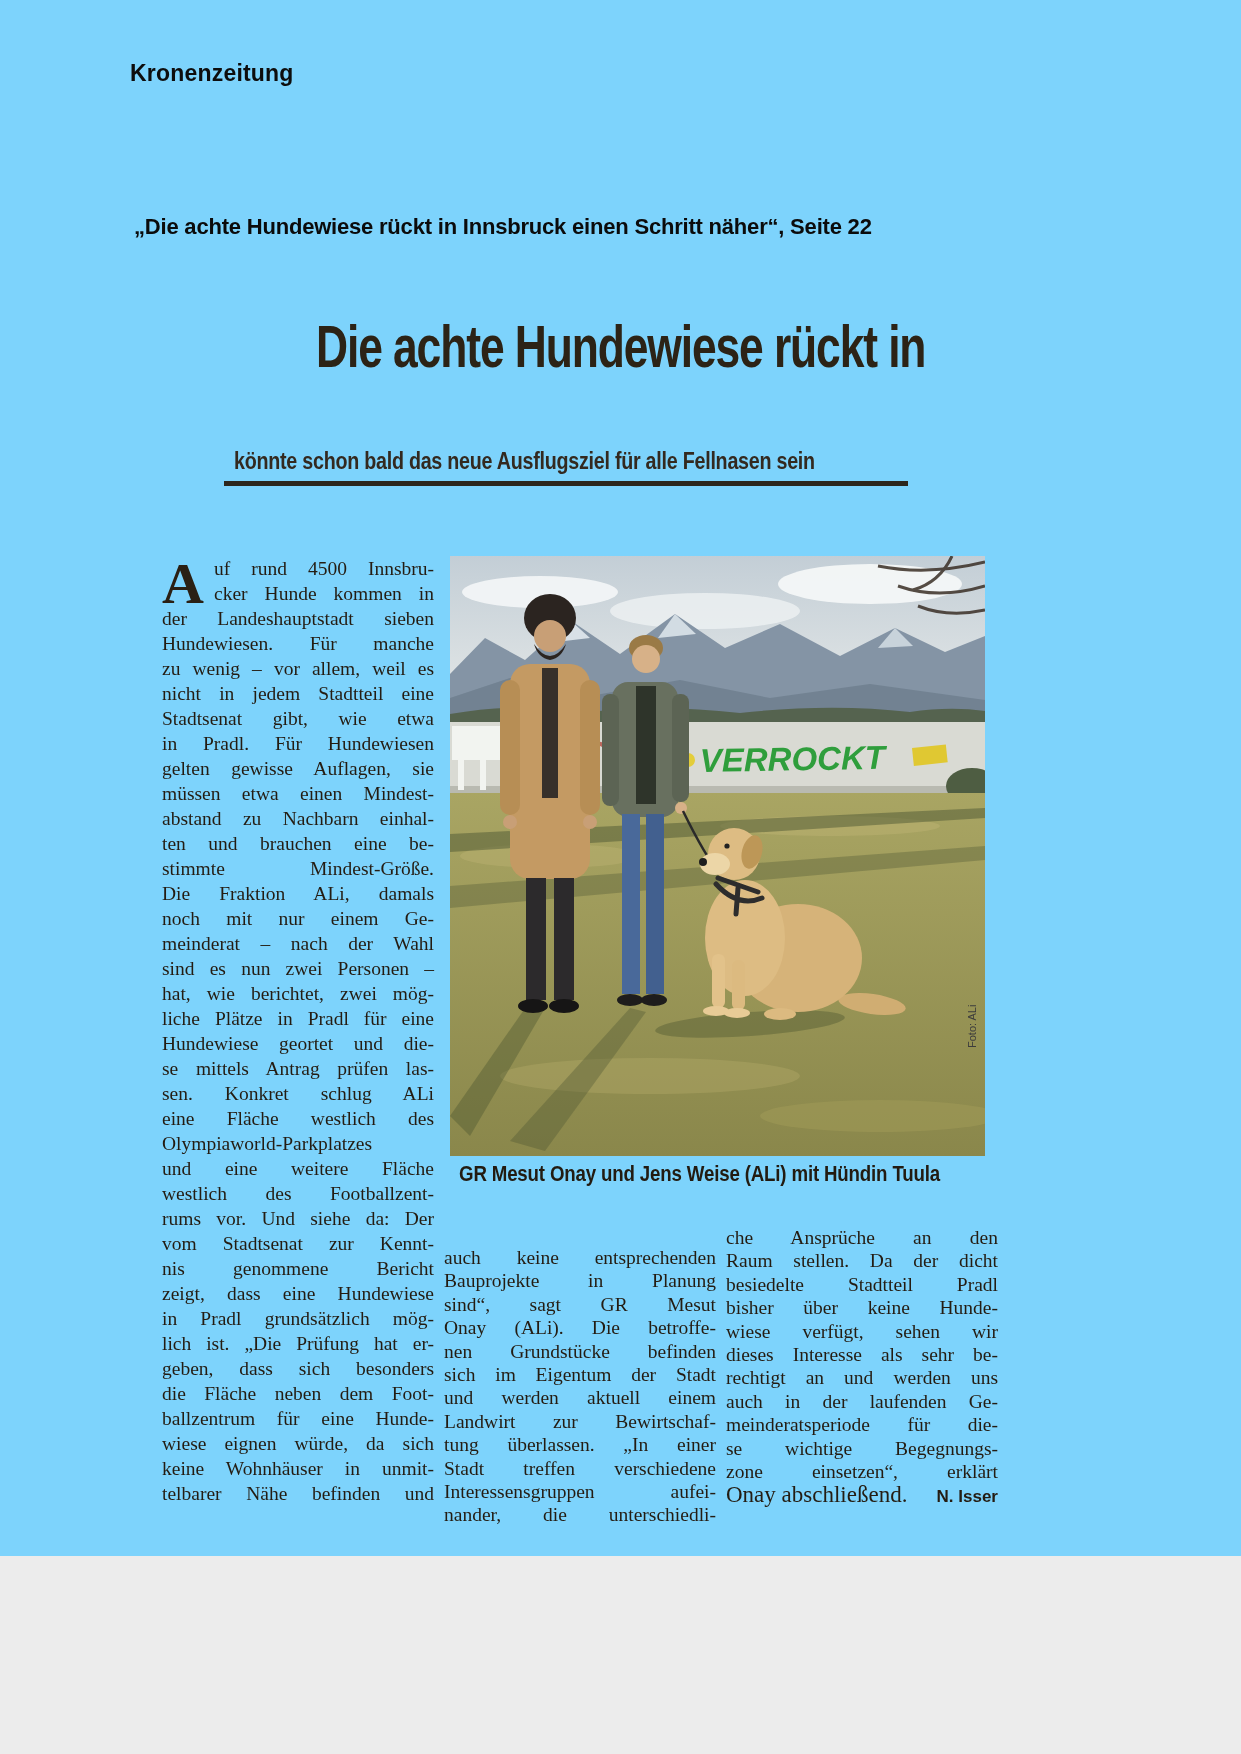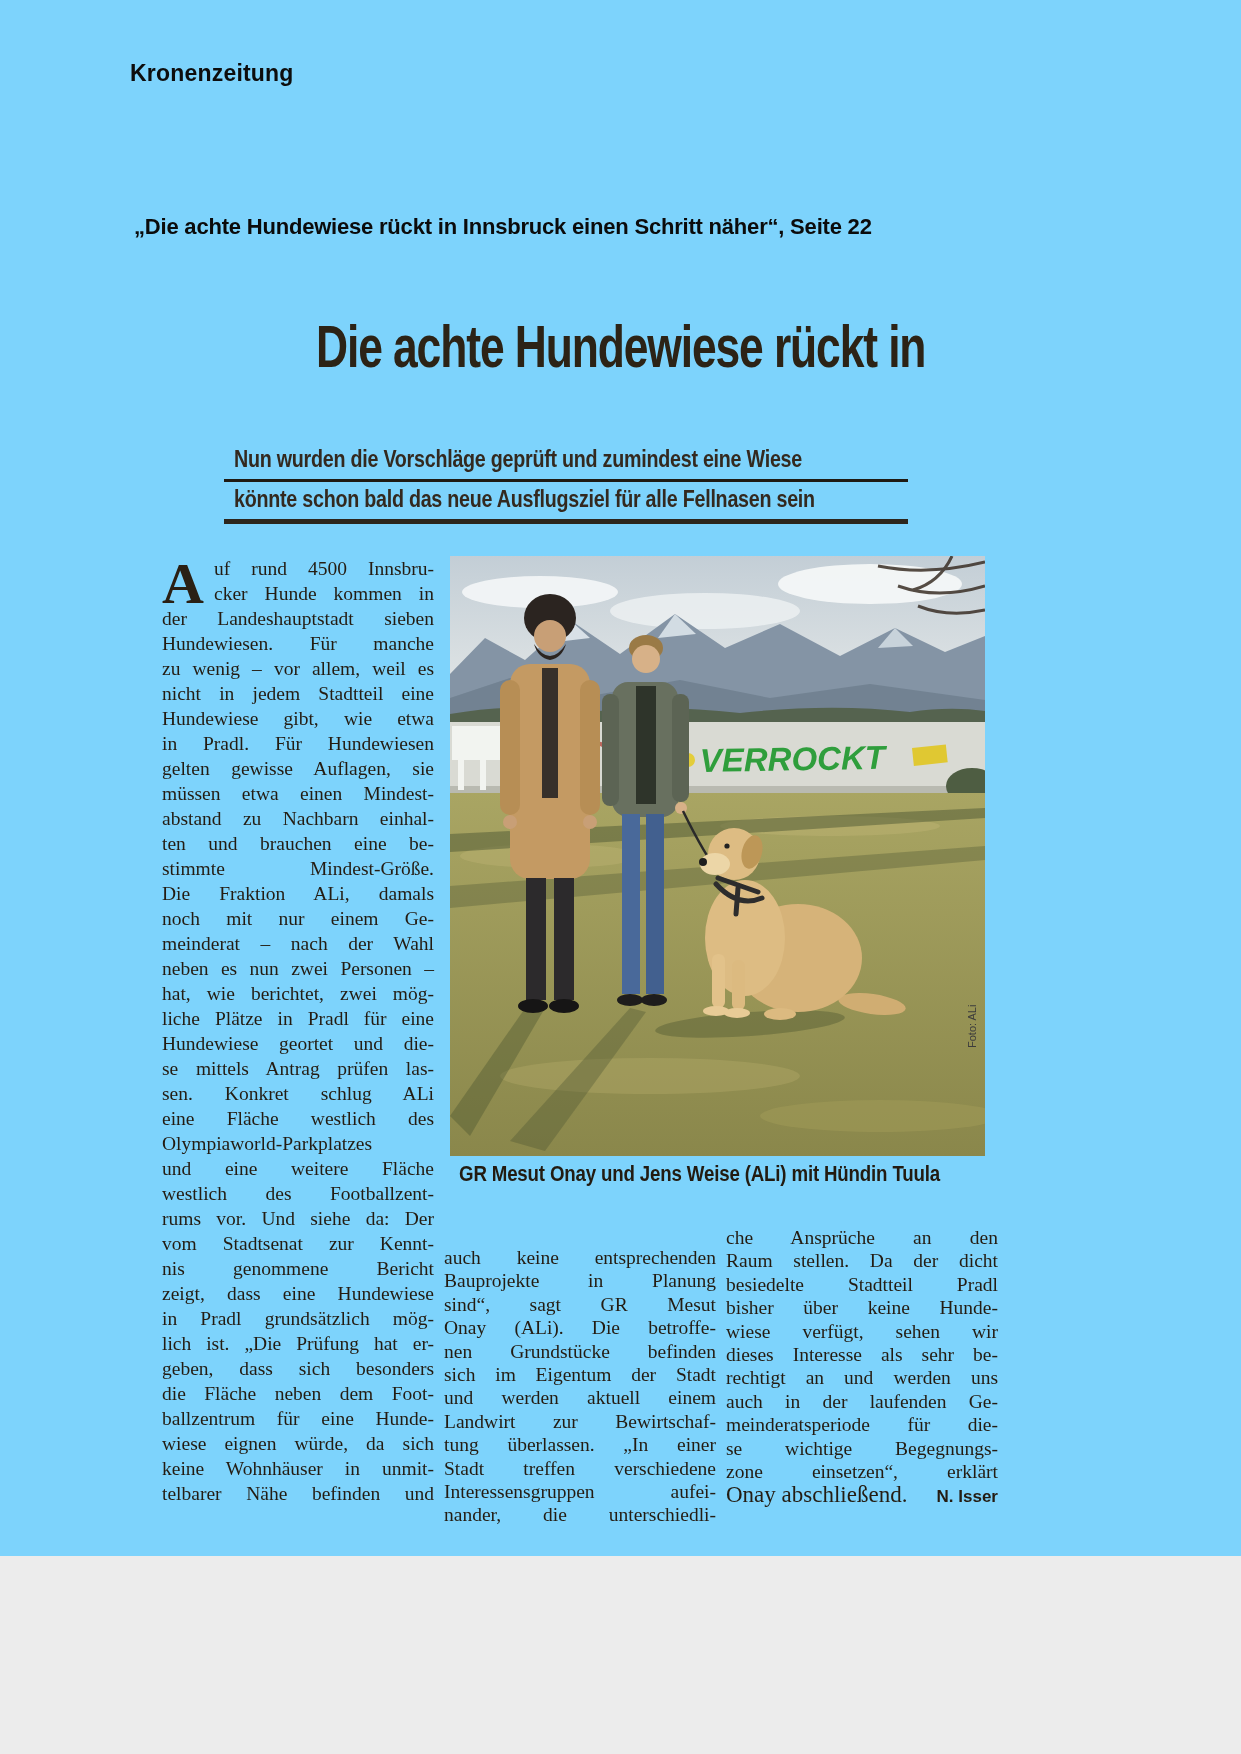--- a/index.html
+++ b/index.html
@@ -58,21 +58,20 @@
 
   <div class="source-label">Kronenzeitung</div>
 
   <div class="ref-line">„Die achte Hundewiese rückt in Innsbruck einen Schritt näher“, Seite 22</div>
 
   <div class="headline">
     <span class="hl"><span class="cond">Die achte Hundewiese rückt in</span></span>
   </div>
 
   <div class="subhead">
-    <div class="sh-line"><span class="cond">Nun wurden die Vorschläge geprüft und zumindest eine Wiese</span></div>
     <div class="sh-line thick"><span class="cond">könnte schon bald das neue Ausflugsziel für alle Fellnasen sein</span></div>
   </div>
 
   <div class="photo">
     <svg viewBox="0 0 535 600" xmlns="http://www.w3.org/2000/svg">
       <defs>
         <linearGradient id="sky" x1="0" y1="0" x2="0" y2="1">
           <stop offset="0" stop-color="#c3ced6"></stop>
             <stop offset="1" stop-color="#e7eae9"></stop>
         </linearGradient>
@@ -195,31 +194,31 @@
 
   <div class="col col1">
     <div class="dropcap">A</div>
     <div class="lines">
         <div class="bline">uf rund 4500 Innsbru-</div>
         <div class="bline">cker Hunde kommen in</div>
         <div class="bline">der Landeshauptstadt sieben</div>
         <div class="bline">Hundewiesen. Für manche</div>
         <div class="bline">zu wenig – vor allem, weil es</div>
         <div class="bline">nicht in jedem Stadtteil eine</div>
-        <div class="bline">Hundewiese gibt, wie etwa</div>
+        <div class="bline">Stadtsenat gibt, wie etwa</div>
         <div class="bline">in Pradl. Für Hundewiesen</div>
         <div class="bline">gelten gewisse Auflagen, sie</div>
         <div class="bline">müssen etwa einen Mindest-</div>
         <div class="bline">abstand zu Nachbarn einhal-</div>
         <div class="bline">ten und brauchen eine be-</div>
         <div class="bline">stimmte Mindest-Größe.</div>
         <div class="bline">Die Fraktion ALi, damals</div>
         <div class="bline">noch mit nur einem Ge-</div>
         <div class="bline">meinderat – nach der Wahl</div>
-        <div class="bline">neben es nun zwei Personen –</div>
+        <div class="bline">sind es nun zwei Personen –</div>
         <div class="bline">hat, wie berichtet, zwei mög-</div>
         <div class="bline">liche Plätze in Pradl für eine</div>
         <div class="bline">Hundewiese geortet und die-</div>
         <div class="bline">se mittels Antrag prüfen las-</div>
         <div class="bline">sen. Konkret schlug ALi</div>
         <div class="bline">eine Fläche westlich des</div>
         <div class="bline">Olympiaworld-Parkplatzes</div>
         <div class="bline">und eine weitere Fläche</div>
         <div class="bline">westlich des Footballzent-</div>
         <div class="bline">rums vor. Und siehe da: Der</div>

